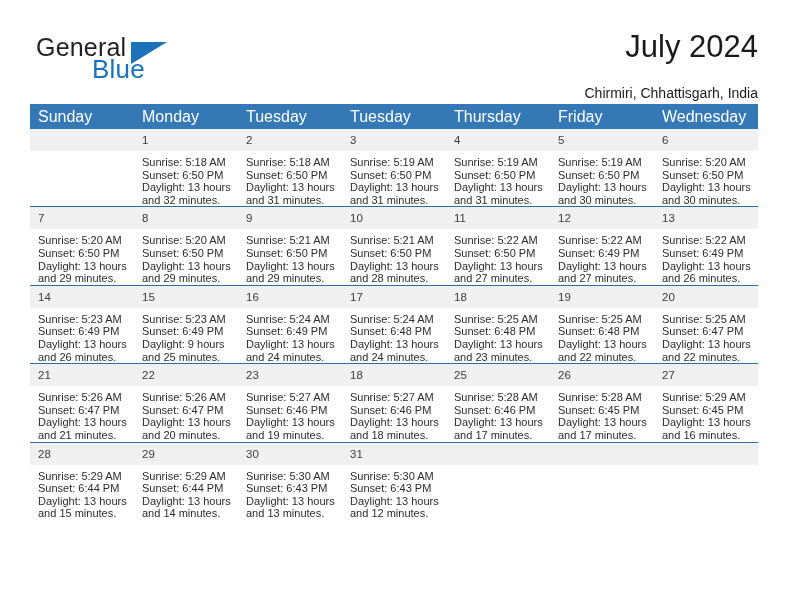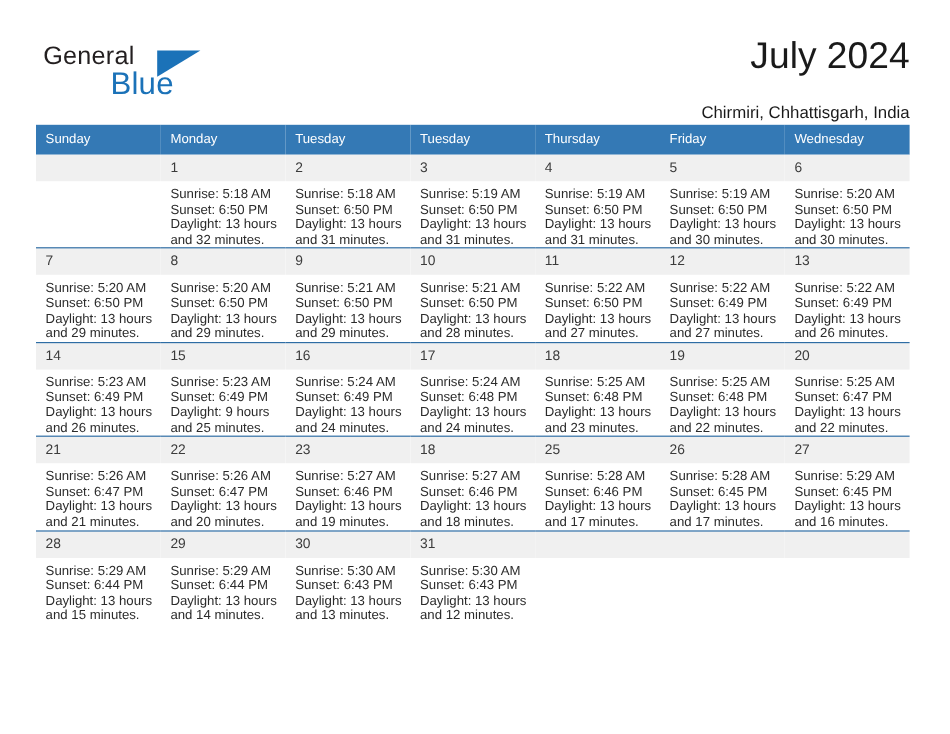--- a/index.html
+++ b/index.html
@@ -33,21 +33,21 @@
     position: absolute;
     left: 36px;
     top: 34px;
     width: 180px;
     height: 52px;
   }
   .logo-general {
     position: absolute;
     left: 0;
     top: 0;
-    font-size: 21px;
+    font-size: 25px;
     letter-spacing: 0.2px;
     color: #231f20;
     line-height: 26px;
   }
   .logo-blue {
     position: absolute;
     left: 56px;
     top: 22px;
     font-size: 26px;
     letter-spacing: 0.2px;
@@ -91,21 +91,21 @@
     position: absolute;
     left: 30px;
     top: 104px;
     width: 728px;
     border-collapse: collapse;
     table-layout: fixed;
   }
   .calendar th {
     background: #3479b5;
     color: #ffffff;
-    font-size: 11px;
+    font-size: 16px;
     font-weight: normal;
     text-align: left;
     padding: 6px 0 6px 8px;
     height: 13px;
     line-height: 13px;
     border: none;
   }
   .calendar td {
     width: 104px;
     height: 74px;

